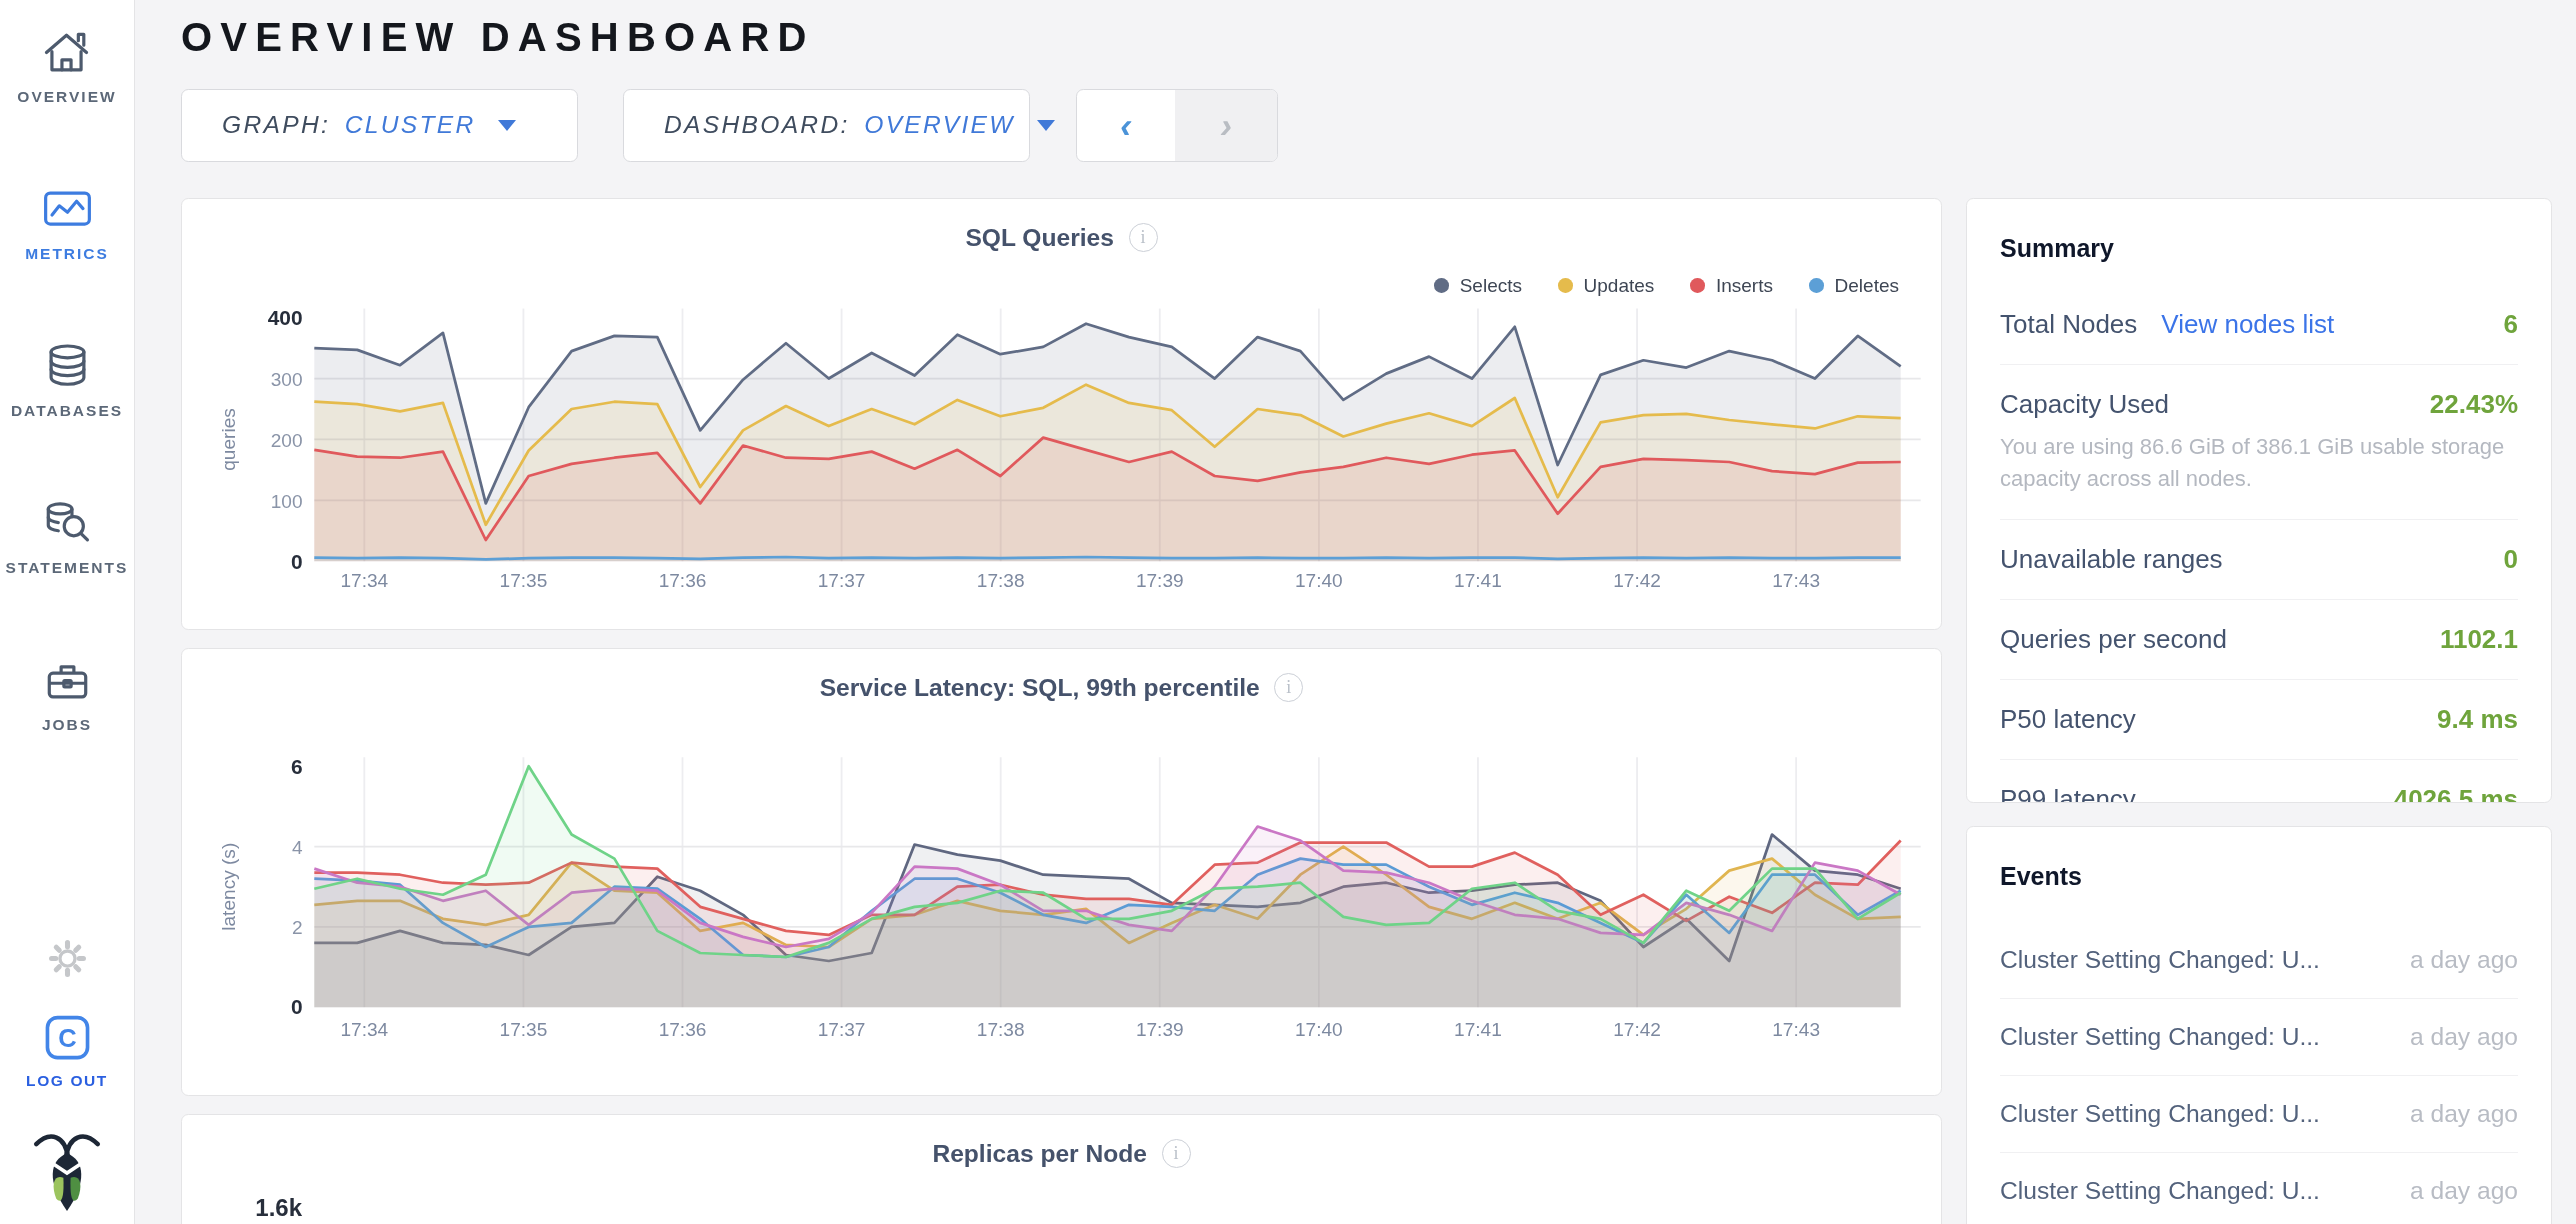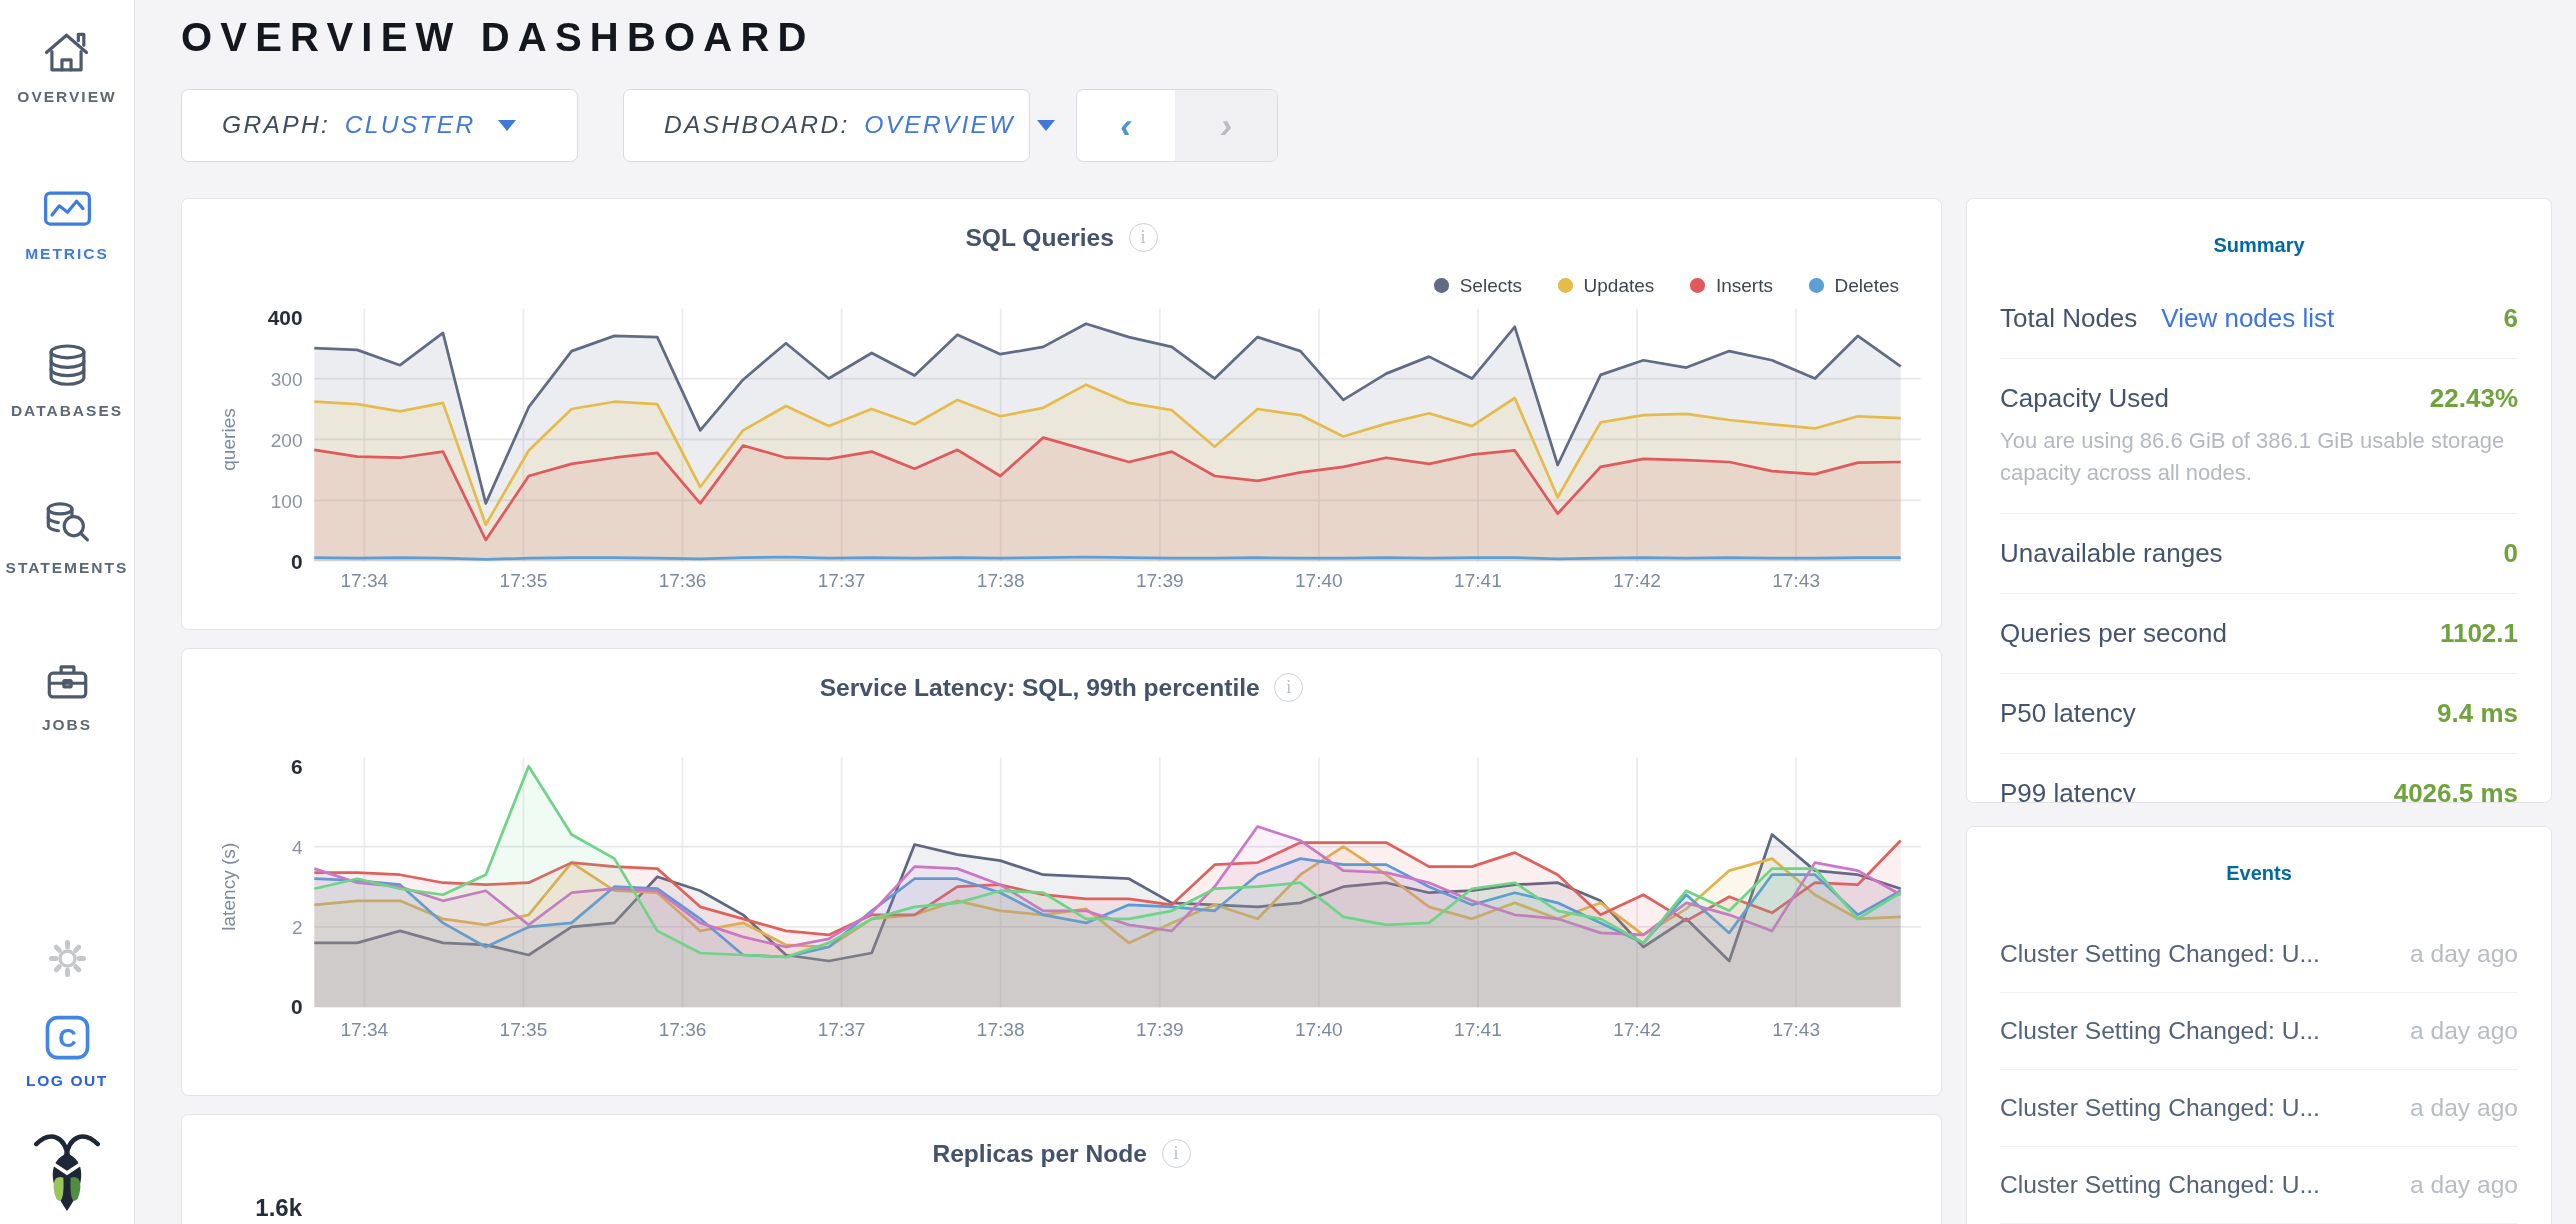--- a/index.html
+++ b/index.html
@@ -70,21 +70,21 @@
   svg.plot { position:absolute; left:0; }
   .card-sql svg.plot { top:75px; }
   .card-latency svg.plot { top:80px; }
   .replicas-ytick { position:absolute; left:64px; top:79px; width:56px; text-align:right; font-size:24px; font-weight:bold; color:#272e3b; }
 
   
   .right-col { width:586px; }
   .panel { background:#fff; border:1.8px solid #e4e4e6; border-radius:7.3px; padding:0 33px; overflow:hidden; }
   .panel-summary { height:605px; margin-bottom:23px; }
   .panel-events { height:546px; }
-  .panel-title { text-align:center; margin-top:35px; font-size:20px; font-weight:bold; color:#0369a1; }
+  .panel-title { text-align:left; margin-top:35px; font-size:25px; font-weight:bold; color:#0f172a; }
   .sum-list { margin-top:22px; }
   .sum-row { padding:24px 0; border-bottom:1.8px solid #f0f0f2; }
   .sum-row:last-child { border-bottom:none; }
   .sum-main { display:flex; justify-content:space-between; align-items:baseline; }
   .sum-label-group { display:flex; align-items:baseline; }
   .sum-label { font-size:26px; color:#44536e; }
   .sum-link { font-size:26px; color:#3b74e8; margin-left:24px; cursor:pointer;text-align:center; }
   .sum-value { font-size:26px; font-weight:bold; color:#6fa43c; }
   .sum-note { margin-top:11px; font-size:22px; line-height:32px; color:#b4b8c0; }
   .events-list { margin-top:31px; }

